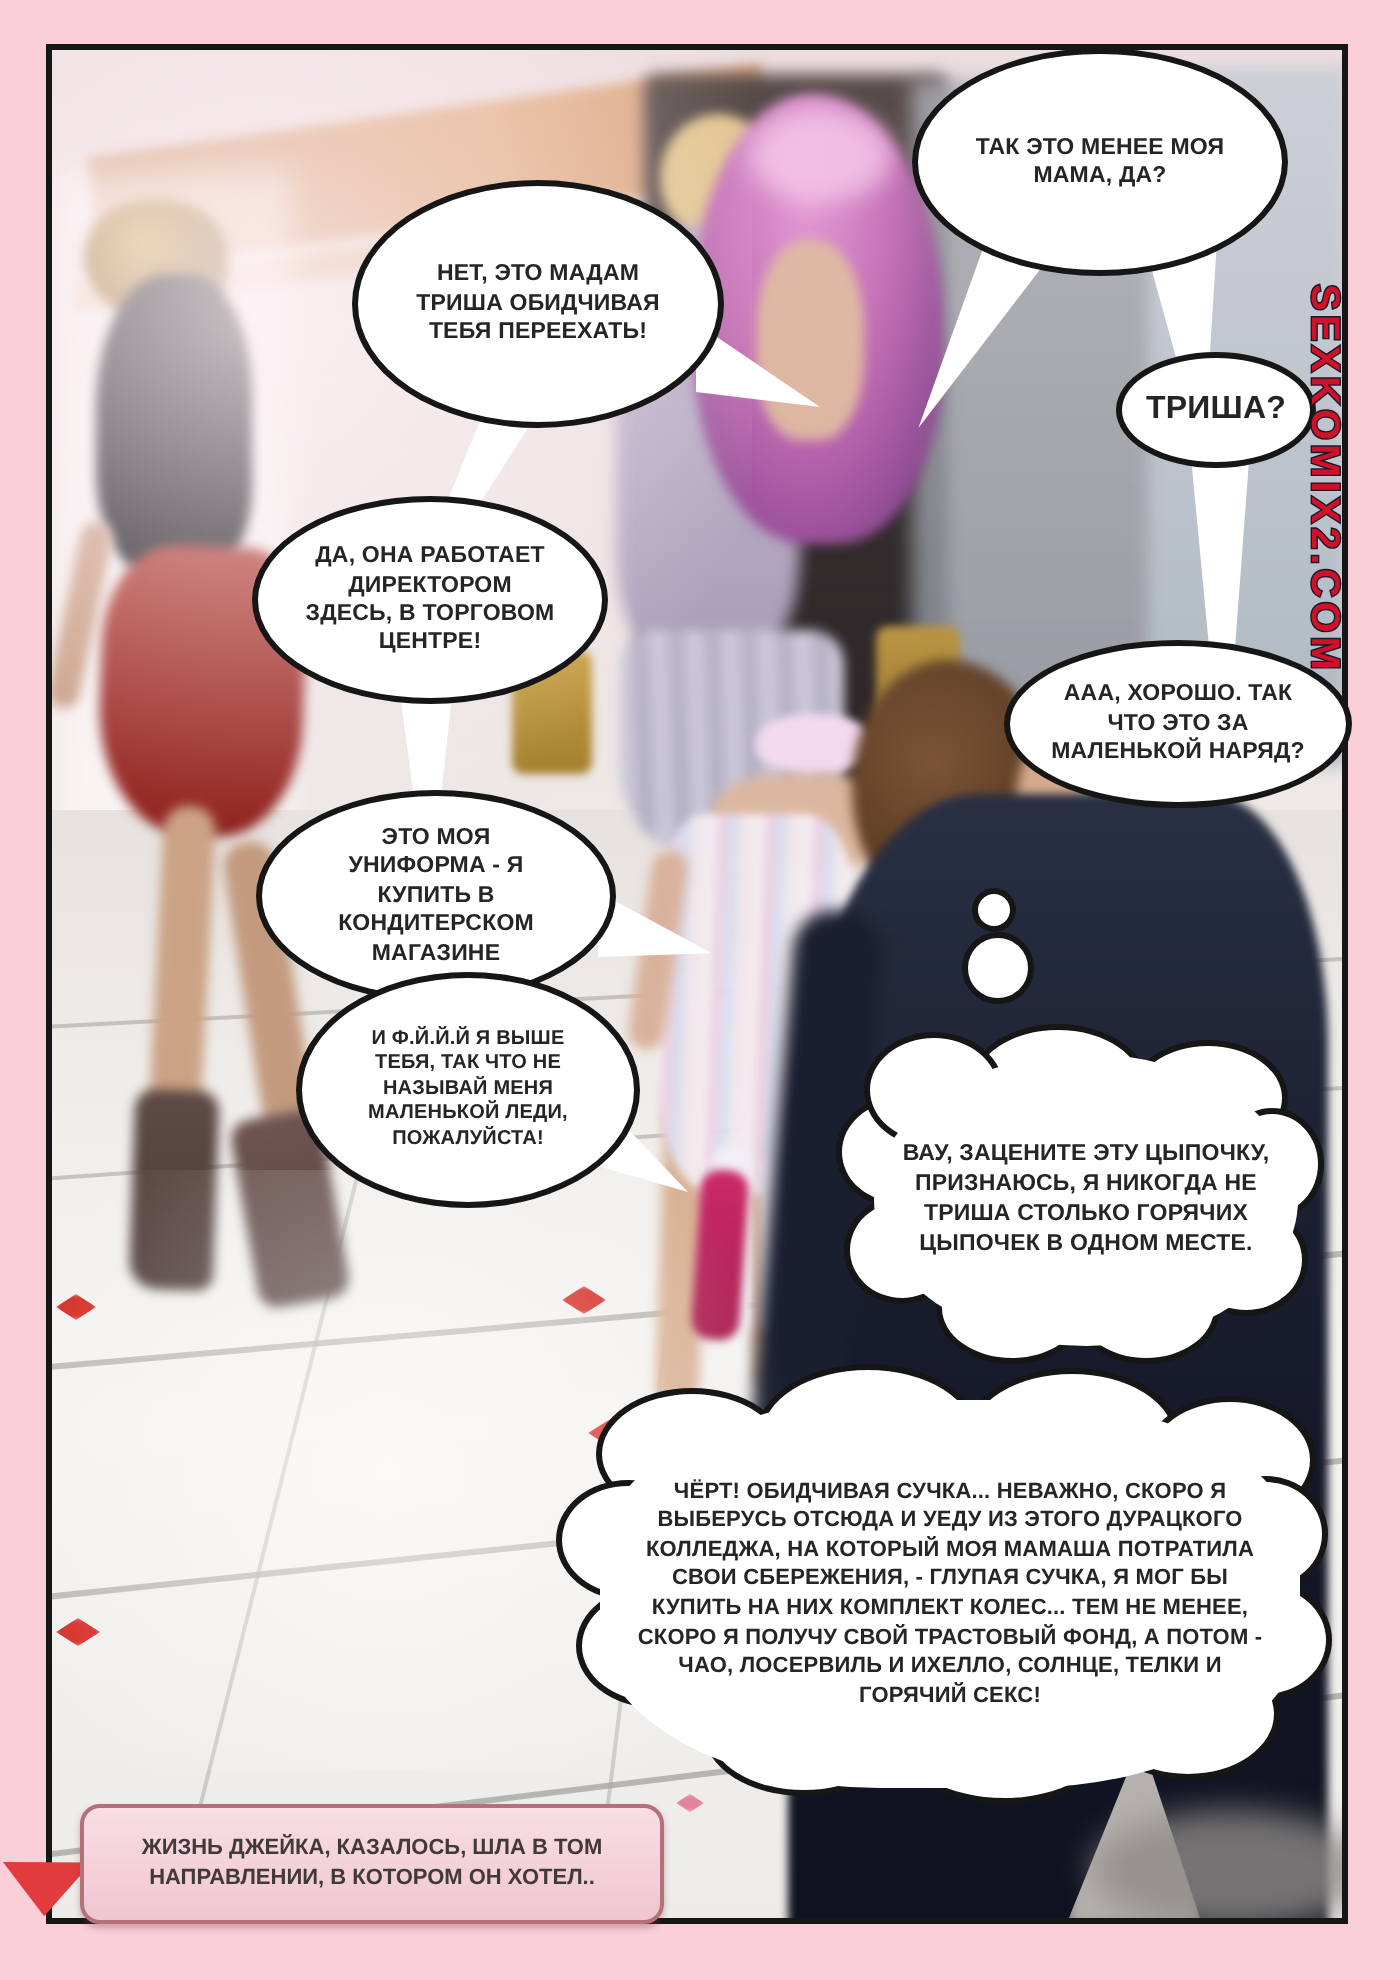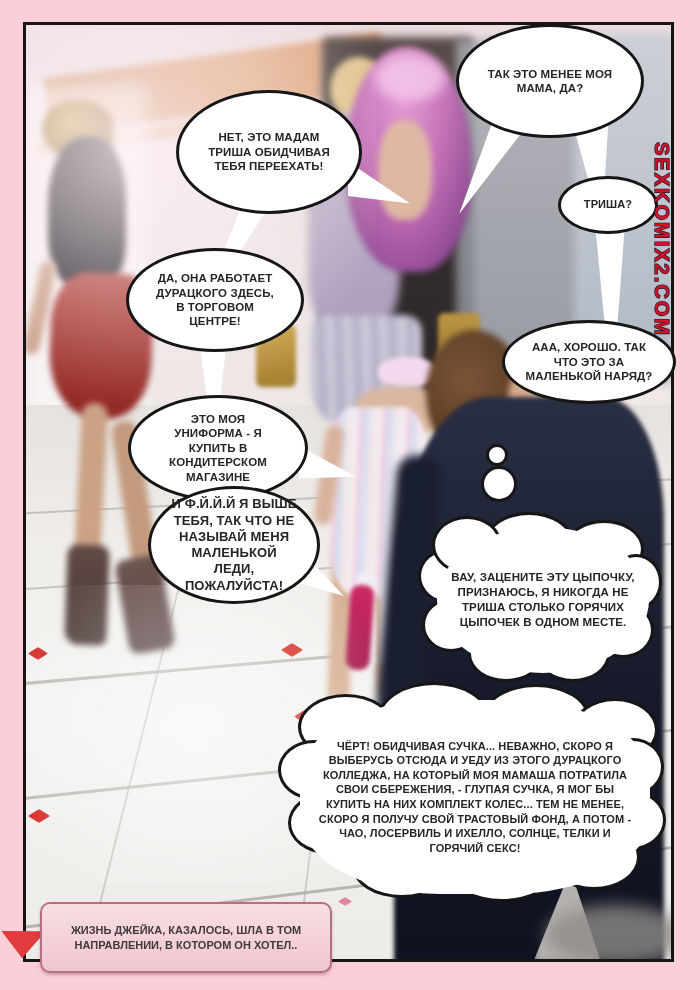--- a/index.html
+++ b/index.html
@@ -28,21 +28,21 @@
   }
   .cloud{position:absolute;z-index:21;}
   .bump{position:absolute;background:#fff;border:3px solid #161616;border-radius:50%;box-sizing:border-box;}
   .core{position:absolute;background:#fff;border-radius:50%;z-index:2;}
   .cloudtxt{
     position:absolute;z-index:3;display:flex;align-items:center;justify-content:center;
     text-align:center;font-weight:bold;color:#252525;line-height:1.32;letter-spacing:.1px;
   }
   .thought-dot{position:absolute;background:#fff;border:3px solid #161616;border-radius:50%;z-index:20;box-sizing:border-box;}
   .caption{
-    position:absolute;left:40px;top:902px;width:292px;height:71px;z-index:22;
+    position:absolute;left:40px;top:902px;width:292px;height:60px;z-index:22;
     background:linear-gradient(180deg,#f9dee4,#efc6cf);
     border:2px solid #b4717c;border-radius:10px;box-sizing:border-box;
     display:flex;align-items:center;justify-content:center;text-align:center;
     font-weight:bold;font-size:11px;line-height:1.35;color:#41393b;padding:4px 12px;
     box-shadow:0 2px 3px rgba(120,60,70,.35);
   }
   .caption-arrow{
     position:absolute;left:0;top:928px;width:44px;height:30px;z-index:21;
     background:#e23b3e;clip-path:polygon(0 20%,100% 0,55% 100%);transform:rotate(8deg);
   }
@@ -132,33 +132,33 @@
 <div class="tail" style="left:298px;top:438px;width:58px;height:46px;clip-path:polygon(0% 16%,100% 84%,2% 88%);"></div>
 <div class="tail" style="left:292px;top:548px;width:52px;height:50px;clip-path:polygon(12% 0%,100% 96%,0% 66%);"></div>
 
 <div class="bubble" style="left:456px;top:24px;width:188px;height:114px;padding:8px 24px;">
   <div class="txt" style="font-size:11.5px;">ТАК ЭТО МЕНЕЕ МОЯ МАМА, ДА?</div>
 </div>
 <div class="bubble" style="left:176px;top:90px;width:186px;height:124px;padding:8px 26px;">
   <div class="txt" style="font-size:11.5px;">НЕТ, ЭТО МАДАМ ТРИША ОБИДЧИВАЯ ТЕБЯ ПЕРЕЕХАТЬ!</div>
 </div>
 <div class="bubble" style="left:558px;top:176px;width:100px;height:58px;padding:4px 10px;">
-  <div class="txt" style="font-size:11px;">ТРИША?</div>
+  <div class="txt" style="font-size:16px;">ТРИША?</div>
 </div>
 <div class="bubble" style="left:126px;top:248px;width:178px;height:104px;padding:6px 22px;">
-  <div class="txt" style="font-size:11.5px;">ДА, ОНА РАБОТАЕТ ДУРАЦКОГО ЗДЕСЬ, В ТОРГОВОМ ЦЕНТРЕ!</div>
+  <div class="txt" style="font-size:11.5px;">ДА, ОНА РАБОТАЕТ ДИРЕКТОРОМ ЗДЕСЬ, В ТОРГОВОМ ЦЕНТРЕ!</div>
 </div>
 <div class="bubble" style="left:502px;top:320px;width:174px;height:84px;padding:6px 20px;">
   <div class="txt" style="font-size:11.5px;">ААА, ХОРОШО. ТАК ЧТО ЭТО ЗА МАЛЕНЬКОЙ НАРЯД?</div>
 </div>
 <div class="bubble" style="left:128px;top:395px;width:180px;height:106px;padding:6px 24px;">
   <div class="txt" style="font-size:11.5px;">ЭТО МОЯ УНИФОРМА - Я КУПИТЬ В КОНДИТЕРСКОМ МАГАЗИНЕ</div>
 </div>
 <div class="bubble" style="left:148px;top:486px;width:172px;height:118px;padding:6px 20px;">
-  <div class="txt" style="font-size:13px;">И Ф.Й.Й.Й Я ВЫШЕ ТЕБЯ, ТАК ЧТО НЕ НАЗЫВАЙ МЕНЯ МАЛЕНЬКОЙ ЛЕДИ, ПОЖАЛУЙСТА!</div>
+  <div class="txt" style="font-size:10px;">И Ф.Й.Й.Й Я ВЫШЕ ТЕБЯ, ТАК ЧТО НЕ НАЗЫВАЙ МЕНЯ МАЛЕНЬКОЙ ЛЕДИ, ПОЖАЛУЙСТА!</div>
 </div>
 
 <div class="thought-dot" style="left:486px;top:444px;width:22px;height:22px;"></div>
 <div class="thought-dot" style="left:481px;top:466px;width:36px;height:36px;"></div>
 
 <div class="cloud" style="left:424px;top:514px;width:238px;height:172px;">
   <div class="bump" style="left:60px;top:-2px;width:90px;height:62px;"></div>
   <div class="bump" style="left:140px;top:6px;width:80px;height:58px;"></div>
   <div class="bump" style="left:186px;top:40px;width:52px;height:56px;"></div>
   <div class="bump" style="left:168px;top:88px;width:62px;height:56px;"></div>

